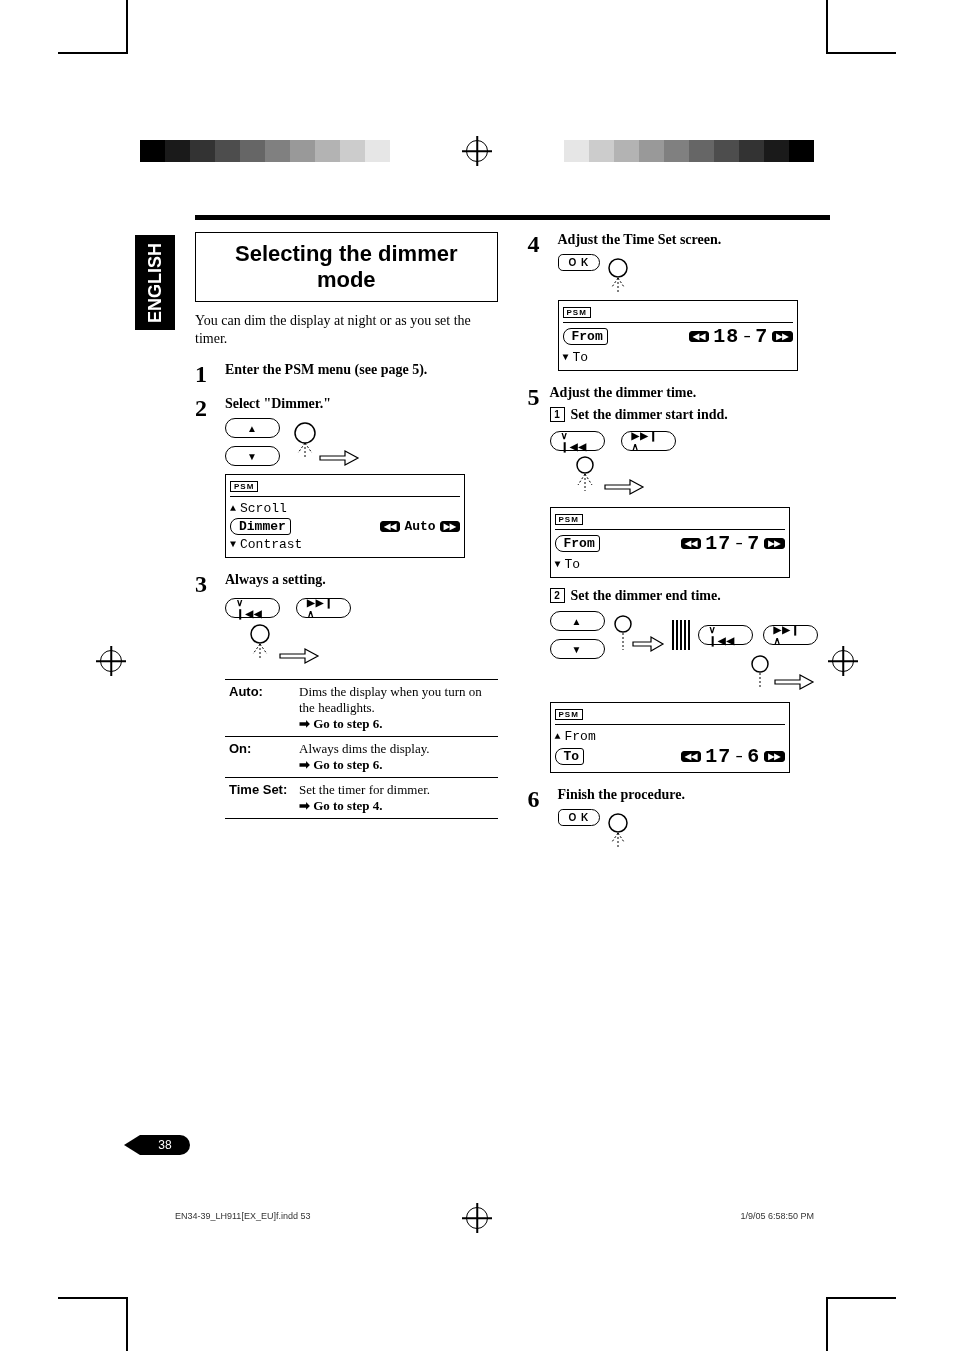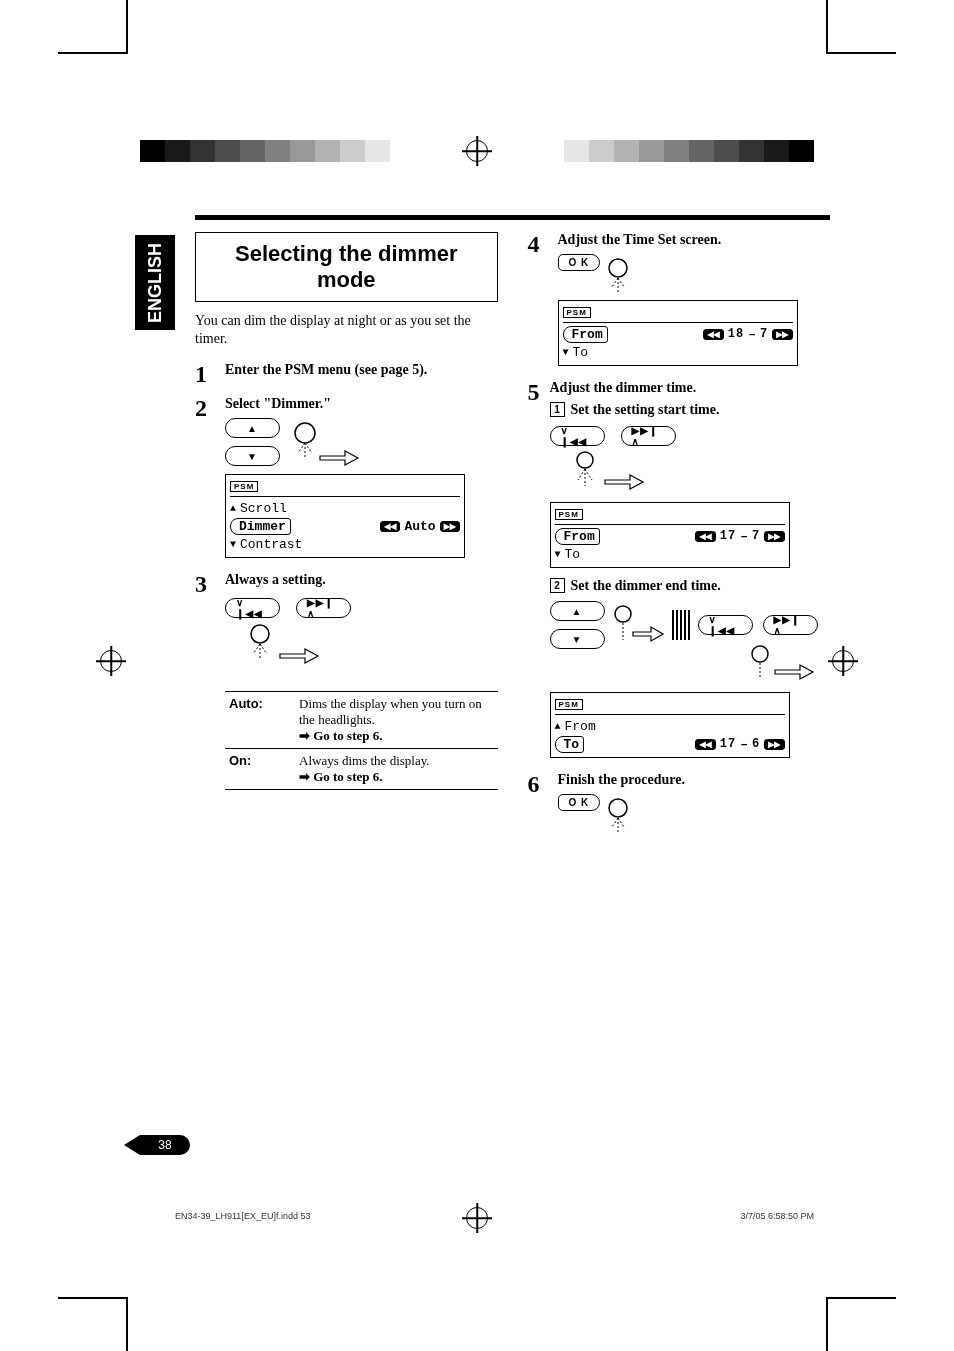--- a/index.html
+++ b/index.html
@@ -163,31 +163,31 @@
   .lcd .glyph {
     border:1px solid #000;
     border-radius:3px;
     padding:0 3px;
     font-size:8px;
     font-family:Arial,sans-serif;
     font-weight:bold;
     background:#000;
     color:#fff;
   }
-  .lcd .val { font-weight:bold; font-size:12px; letter-spacing:1px; }
+  .lcd .val { font-weight:bold; font-size:20px; letter-spacing:1px; }
   .lcd .flex1 { flex:1; }
 
   .stack-btns { display:flex; flex-direction:column; gap:8px; }
   .stack-row { display:flex; align-items:center; gap:10px; }
 
   table.settings {
     width: 100%;
     border-collapse: collapse;
     font-size: 13px;
-    margin-top: 20px;
+    margin-top: 8px;
   }
   table.settings td {
     padding: 4px 4px;
     vertical-align: top;
     border-bottom: 1px solid #000;
   }
   table.settings tr:last-child td { border-bottom: 1px solid #000; }
   table.settings tr:first-child td { border-top: 1px solid #000; }
   .opt-name { font-family: Arial, sans-serif; font-weight: bold; width:70px; }
   .goto { white-space: nowrap; font-weight: bold; }
@@ -355,20 +355,27 @@
                 <span class="goto"><b>➡</b> <span>Go to step</span> <b>6</b>.</span>
               </td>
             </tr>
             <tr>
               <td class="opt-name"><span>On</span>:</td>
               <td>
                 <span>Always dims the display.</span><br>
                 <span class="goto"><b>➡</b> <span>Go to step</span> <b>6</b>.</span>
               </td>
             </tr>
+            <tr>
+              <td class="opt-name"><span>Time Set</span>:</td>
+              <td>
+                <span>Set the timer for dimmer.</span><br>
+                <span class="goto"><b>➡</b> <span>Go to step</span> <b>4</b>.</span>
+              </td>
+            </tr>
           </tbody>
             </table>
         </div>
       </div>
     </div>
 
     <div class="col">
 
       <div class="step">
         <div class="step-num">4</div>
@@ -401,21 +408,21 @@
         </div>
       </div>
 
       <div class="step">
         <div class="step-num">5</div>
         <div class="step-body">
           <div class="step-title">Adjust the dimmer time.</div>
 
           <div class="substep">
               <span class="boxnum">1</span>
-              <span>Set the setting start time.</span>
+              <span>Set the dimmer start indd.</span>
             </div>
 
           <div class="stack-row" style="margin-top:4px;">
             <div class="btn-pair">
               <span class="btn btn-round">∨ ❙◀◀</span>
               <span class="btn btn-round">▶▶❙ ∧</span>
             </div>
           </div>
           <svg width="120" height="42">
             <circle cx="35" cy="10" r="8" fill="none" stroke="#000" stroke-width="1.5"></circle>
@@ -503,14 +510,14 @@
       </div>
 
     </div>
   </div>
 </div>
 
 <div class="page-num">38</div>
 
 <div class="footer">
   <span>EN34-39_LH911[EX_EU]f.indd   53</span>
-  <span>3/7/05   6:58:50 PM</span>
+  <span>1/9/05   6:58:50 PM</span>
 </div>
 
 </body></html>

